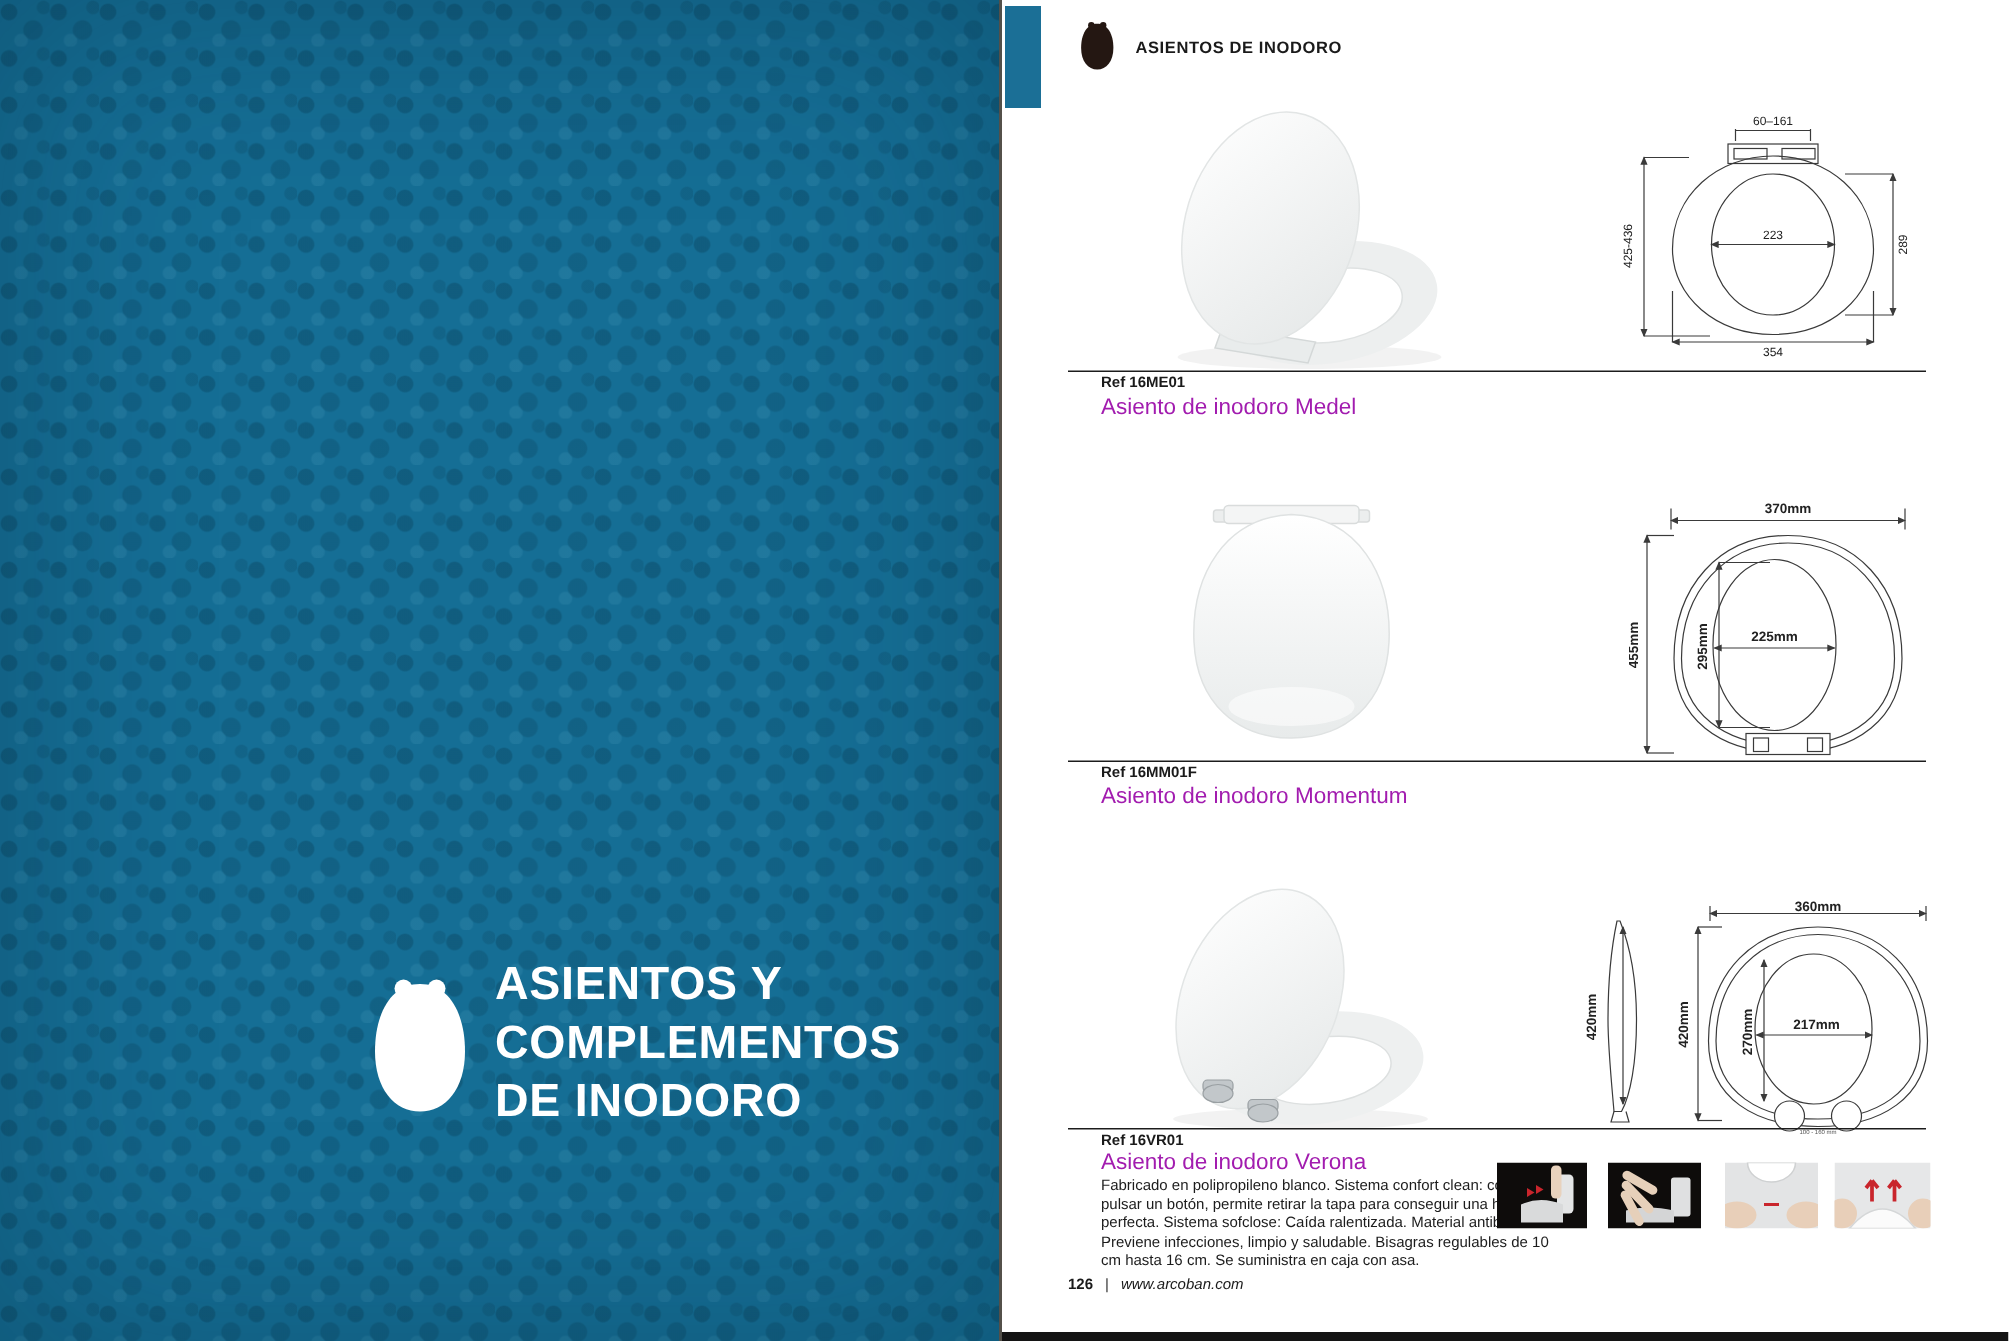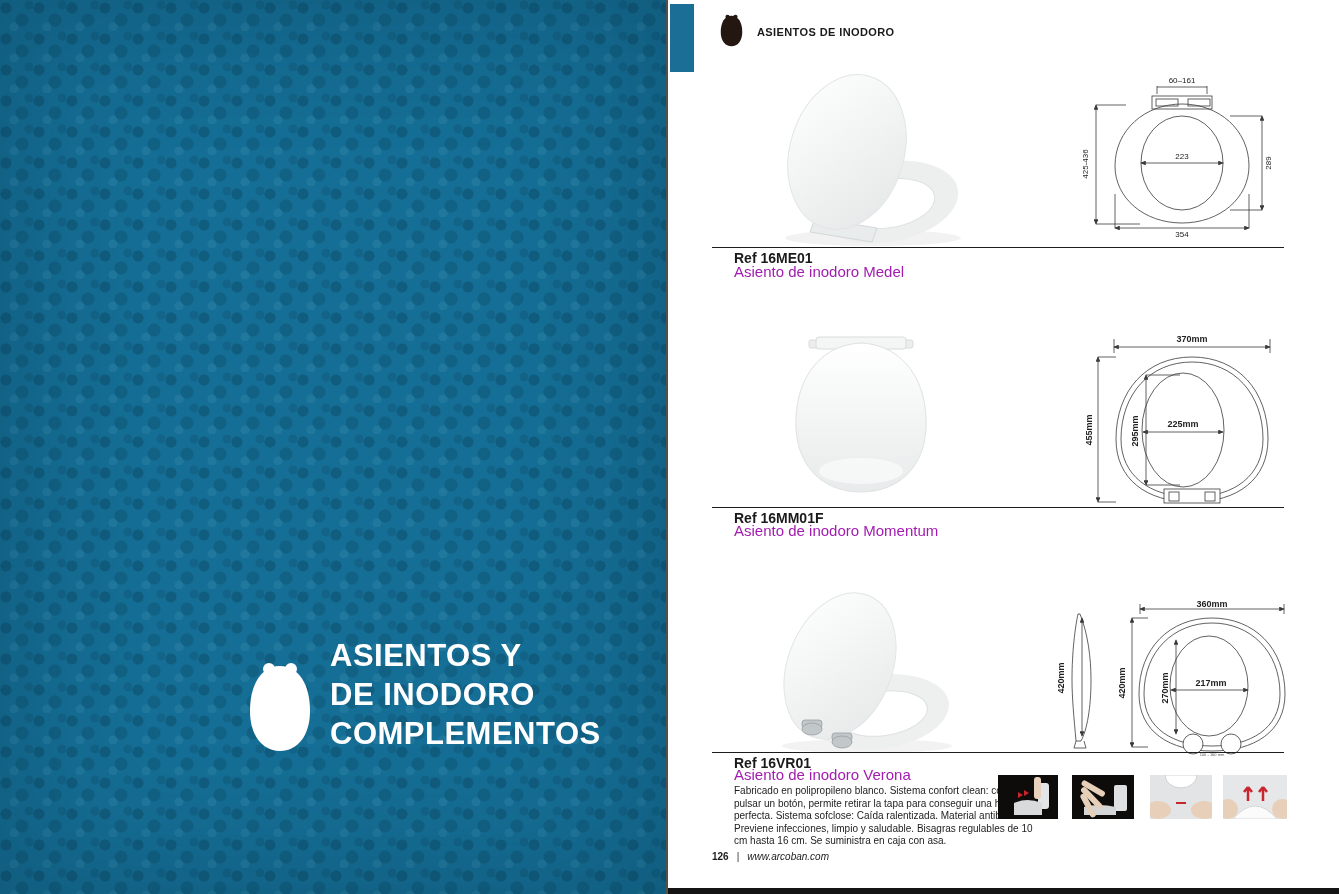--- a/index.html
+++ b/index.html
@@ -15,33 +15,33 @@
     background-color:#156e95;
     background-image:
       radial-gradient(circle at 6px 8px,  rgba(6,52,74,.30) 5px, rgba(6,52,74,0) 6px),
       radial-gradient(circle at 22px 20px, rgba(6,52,74,.22) 6px, rgba(6,52,74,0) 7px),
       radial-gradient(circle at 14px 27px, rgba(130,205,230,.10) 4px, rgba(130,205,230,0) 5px),
       radial-gradient(circle at 29px 5px,  rgba(8,58,82,.20) 4px, rgba(8,58,82,0) 5px);
     background-size:33px 31px;
     box-shadow:inset 0 0 140px rgba(0,28,44,.28);
   }
   .page-edge{position:absolute;left:666px;top:0;width:4px;height:894px;background:#53504a;}
-  .cover-block{position:absolute;left:248px;top:636px;display:flex;align-items:flex-end;}
+  .cover-block{position:absolute;left:248px;top:636px;display:flex;align-items:center;}
   .cover-icon{width:64px;height:92px;margin-top:4px;}
   .cover-title{
     margin-left:18px;color:#ffffff;font-size:31px;font-weight:700;
     line-height:39px;letter-spacing:.5px;white-space:nowrap;
   }
   
   .page-right{position:absolute;left:668px;top:0;width:578px;height:894px;background:#ffffff;}
   .accent-rect{position:absolute;left:2px;top:4px;width:24px;height:68px;background:#1b6f96;}
   .header-icon{position:absolute;left:50px;top:14px;width:27px;height:33px;}
   .header-title{position:absolute;left:89px;top:26px;font-size:11px;font-weight:700;letter-spacing:.4px;}
   .rule{position:absolute;left:44px;width:572px;height:1px;background:#1c1c1c;}
-  .ref{position:absolute;left:66px;font-size:14px;font-weight:600;}
+  .ref{position:absolute;left:66px;font-size:10px;font-weight:600;}
   .prod-name{position:absolute;left:66px;font-size:15px;font-weight:400;color:#a21caf;}
   .prod-desc{position:absolute;left:66px;font-size:10px;line-height:12.5px;color:#1c1c1c;}
   .photo{position:absolute;}
   .diagram{position:absolute;}
   .thumb{position:absolute;top:775px;height:44px;}
   .footer{position:absolute;left:44px;top:851px;font-size:10px;}
   .footer .pagenum{font-weight:700;}
   .footer .sep{margin:0 8px;color:#333;}
   .footer .site{font-style:italic;}
   .bottom-bar{position:absolute;left:0;bottom:0;width:671px;height:6px;background:#141414;}
@@ -55,22 +55,22 @@
 
 <div class="page-left">
   <div class="cover-block">
     <svg class="cover-icon" viewBox="0 0 64 92">
       <circle cx="21" cy="8" r="6" fill="#ffffff"></circle>
       <circle cx="43" cy="8" r="6" fill="#ffffff"></circle>
       <path d="M32 5 C51 5 62 24 62 50 C62 75 49 90 32 90 C15 90 2 75 2 50 C2 24 13 5 32 5 Z" fill="#ffffff"></path>
     </svg>
     <div class="cover-title">
       <div>ASIENTOS Y</div>
+      <div>COMPLEMENTOS</div>
       <div>DE INODORO</div>
-      <div>COMPLEMENTOS</div>
     </div>
   </div>
 </div>
 <div class="page-edge"></div>
 
 <div class="page-right">
 
   <div class="accent-rect"></div>
   <svg class="header-icon" viewBox="0 0 64 92">
     <circle cx="21" cy="8" r="6" fill="#241712"></circle>

